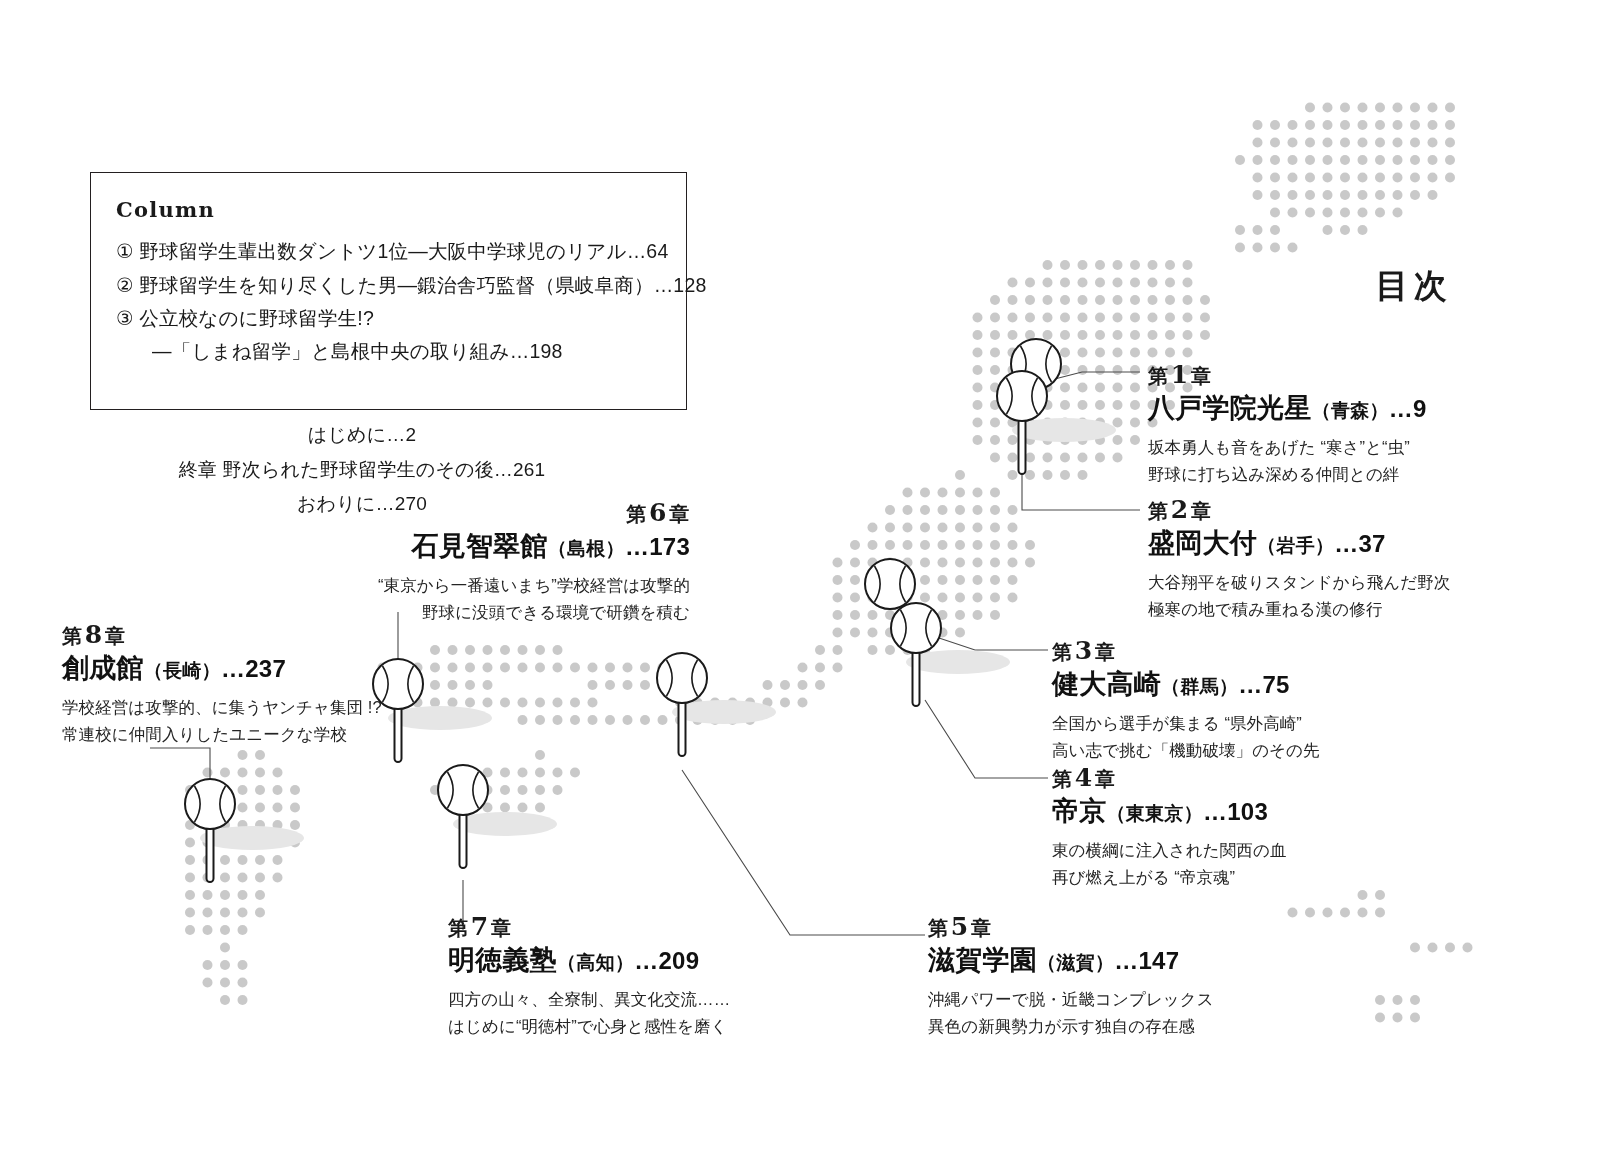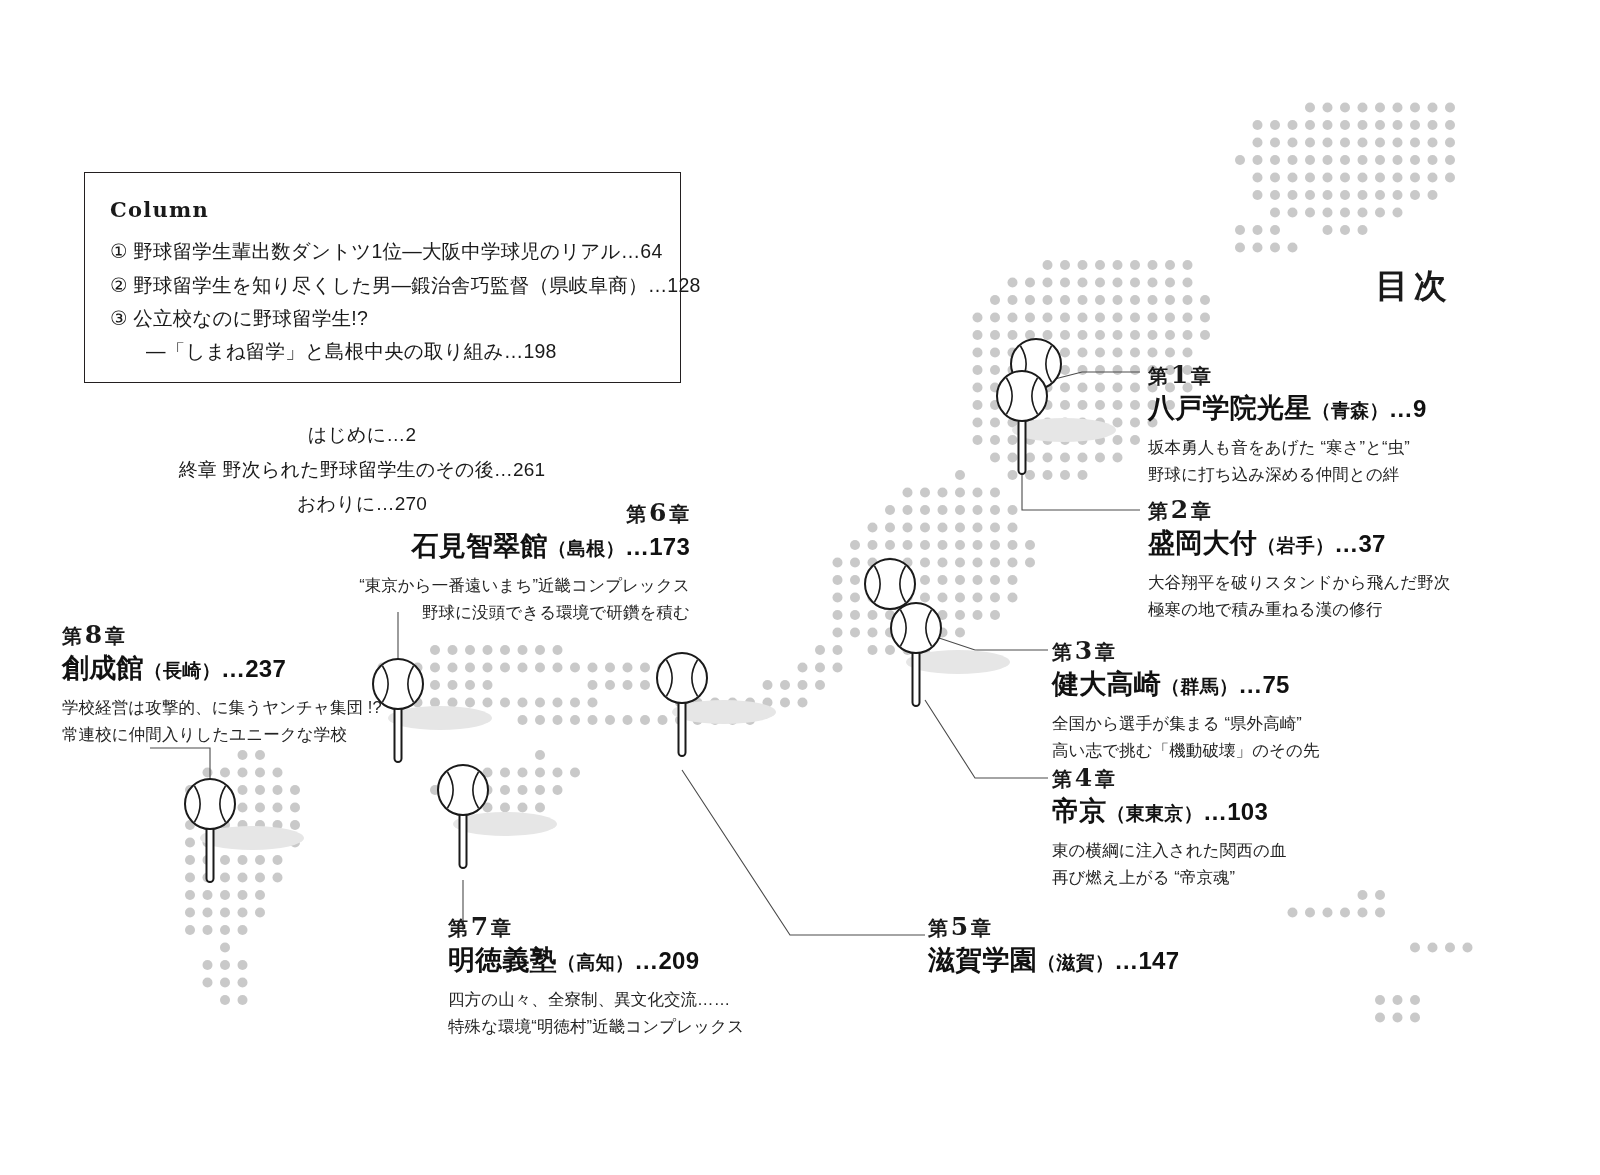--- a/index.html
+++ b/index.html
@@ -21,24 +21,24 @@
   #map-layer {
     position: absolute;
     left: 0; top: 0;
     width: 1600px; height: 1175px;
     pointer-events: none;
   }
 
   
   .column-box {
     position: absolute;
-    left: 84px;
+    left: 90px;
     top: 172px;
     width: 597px;
-    height: 211px;
+    height: 238px;
     border: 1.4px solid #231f20;
     box-sizing: border-box;
     background: rgba(255,255,255,0.92);
   }
   .column-title {
     position: absolute;
     left: 25px;
     top: 24px;
     font-family: "DejaVu Serif", "Liberation Serif", serif;
     font-weight: bold;
@@ -831,43 +831,46 @@
   </div>
 </div>
 
 <div class="chapter" style="left:928px; top:912px;">
   <div class="ch-label">
     <span>第</span><span class="num">5</span><span>章</span>
   </div>
   <div class="ch-title">
     <span>滋賀学園</span><span class="pref">（滋賀）</span><span class="page">…147</span>
   </div>
+  <div class="ch-sub">
+    <span>沖縄パワーで脱・近畿コンプレックス</span><br><span>異色の新興勢力が示す独自の存在感</span>
+  </div>
 </div>
 
 <div class="chapter align-right" style="left:286px; top:498px; width:404px;">
   <div class="ch-label">
     <span>第</span><span class="num">6</span><span>章</span>
   </div>
   <div class="ch-title">
     <span>石見智翠館</span><span class="pref">（島根）</span><span class="page">…173</span>
   </div>
   <div class="ch-sub">
-    <span>“東京から一番遠いまち”近畿コンプレックス</span><br><span>野球に没頭できる環境で研鑽を積む</span>
+    <span>“東京から一番遠いまち”学校経営は攻撃的</span><br><span>野球に没頭できる環境で研鑽を積む</span>
   </div>
 </div>
 
 <div class="chapter" style="left:448px; top:912px;">
   <div class="ch-label">
     <span>第</span><span class="num">7</span><span>章</span>
   </div>
   <div class="ch-title">
     <span>明徳義塾</span><span class="pref">（高知）</span><span class="page">…209</span>
   </div>
   <div class="ch-sub">
-    <span>四方の山々、全寮制、異文化交流……</span><br><span>特殊な環境“明徳村”近畿コンプレックス</span>
+    <span>四方の山々、全寮制、異文化交流……</span><br><span>はじめに“明徳村”で心身と感性を磨く</span>
   </div>
 </div>
 
 <div class="chapter" style="left:62px; top:620px;">
   <div class="ch-label">
     <span>第</span><span class="num">8</span><span>章</span>
   </div>
   <div class="ch-title">
     <span>創成館</span><span class="pref">（長崎）</span><span class="page">…237</span>
   </div>

